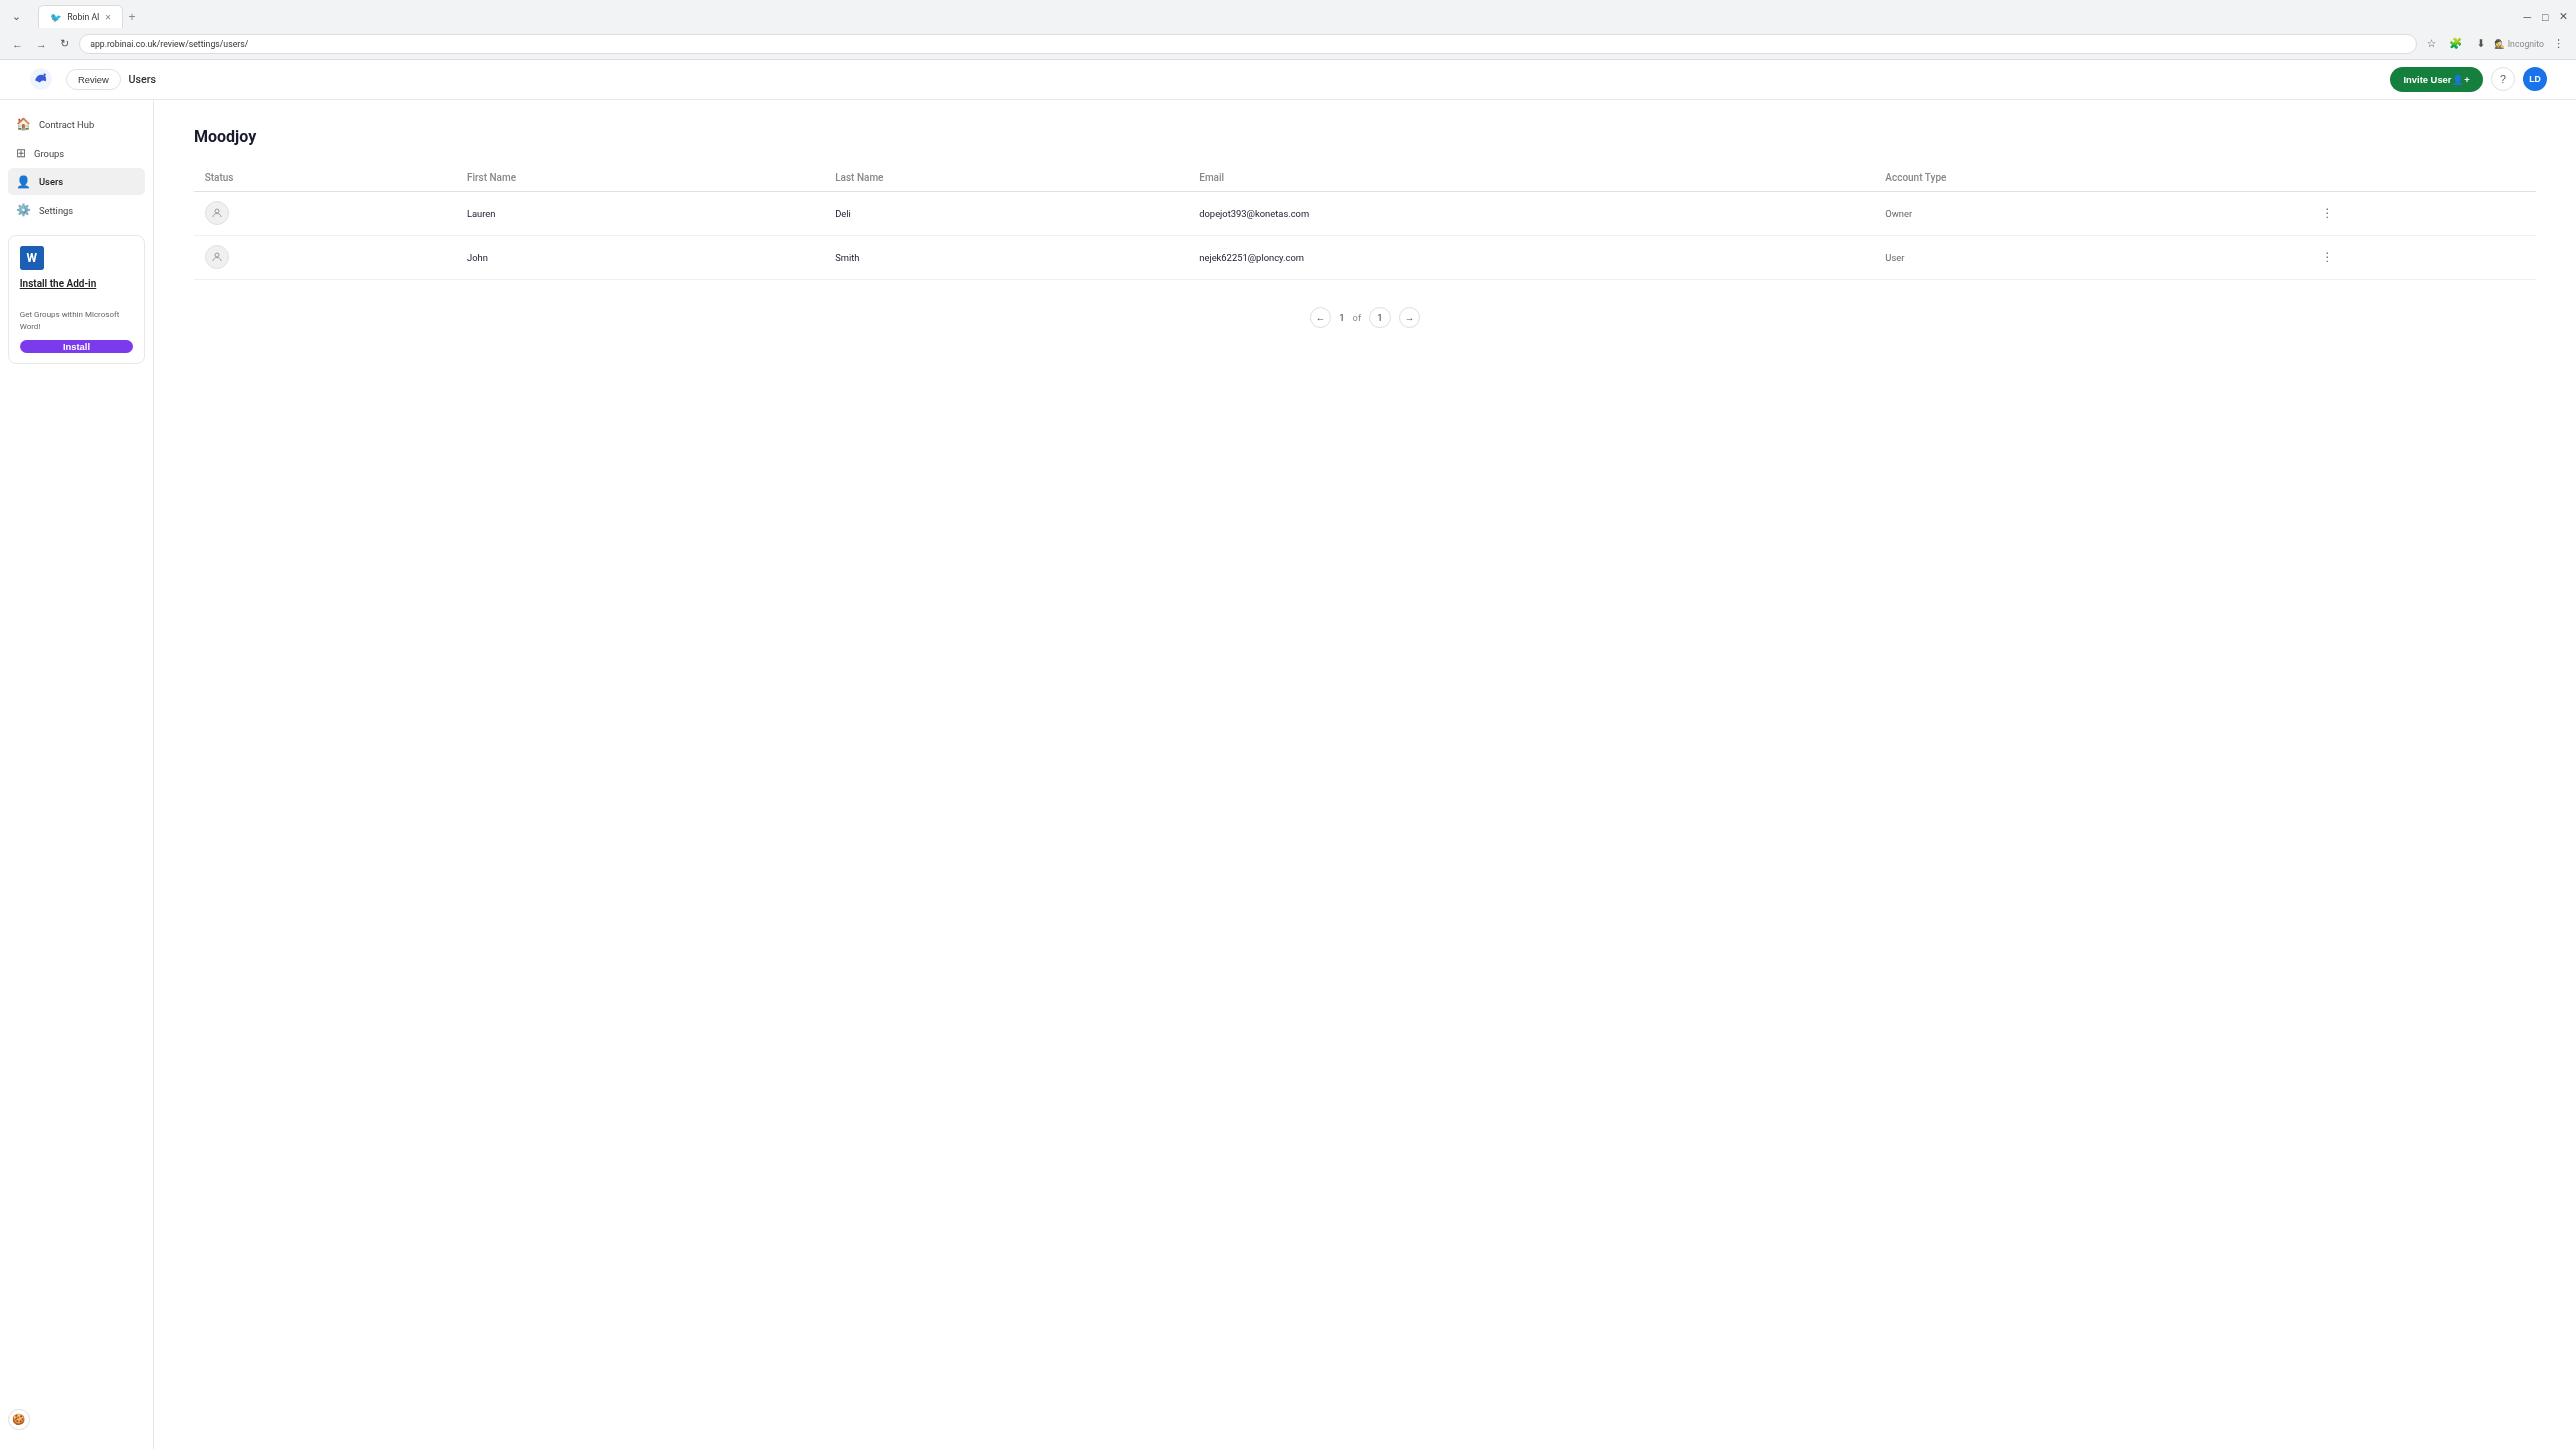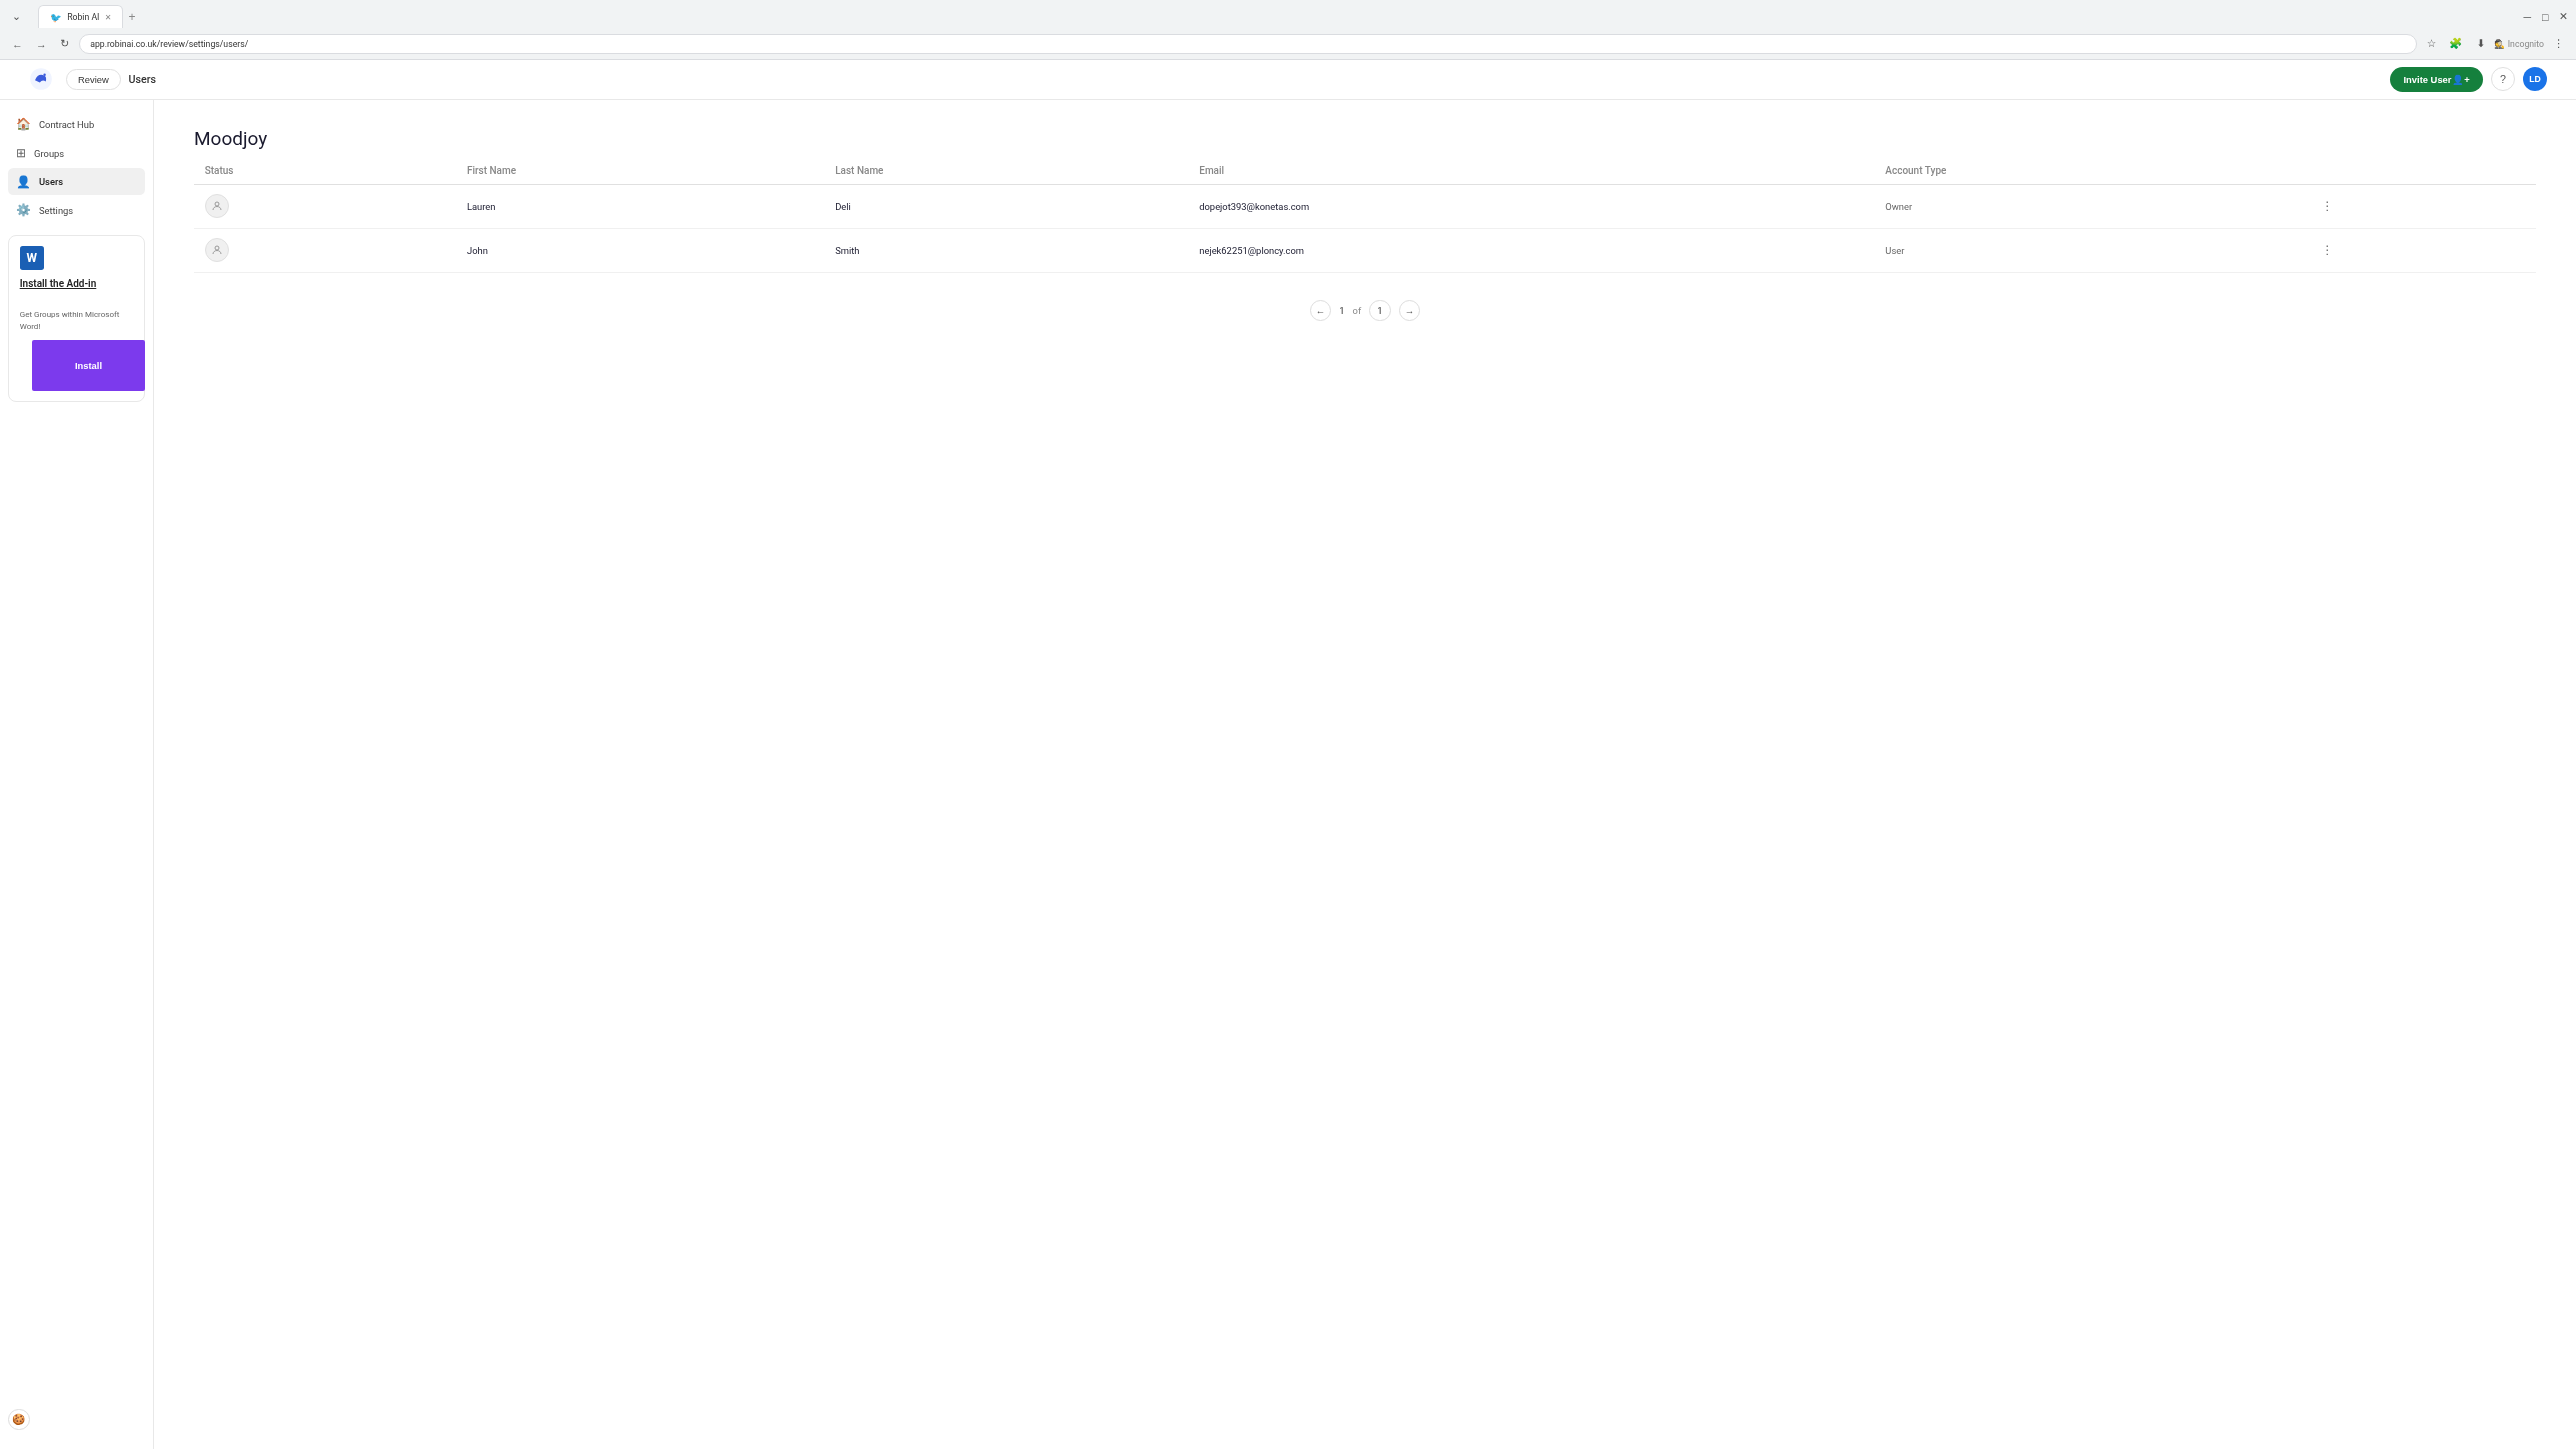--- a/index.html
+++ b/index.html
@@ -45,25 +45,25 @@
     .sidebar-nav { display: flex; flex-direction: column; gap: 1.3px; padding: 0 8px; }
     .sidebar-item { display: flex; align-items: center; gap: 8px; padding: 6.7px 8px; border-radius: 5.4px; cursor: pointer; color: #444; font-size: 9.4px; }
     .sidebar-item.active { background: #f0f0f0; font-weight: 500; color: #222; }
     .sidebar-icon { font-size: 12px; color: #666; }
 
     
     .addin-banner { margin: 10.7px 8px; border: 0.7px solid #e8e8e8; border-radius: 8px; padding: 10.7px; background: #fff; }
     .addin-word-icon { width: 24px; height: 24px; background: #1a5fb4; border-radius: 2.7px; display: flex; align-items: center; justify-content: center; color: #fff; font-weight: bold; font-size: 12px; margin-bottom: 8px; }
     .addin-title { font-size: 10px; font-weight: 600; color: #222; margin-bottom: 20px; text-decoration: underline; }
     .addin-desc { font-size: 8px; color: #666; margin-bottom: 8px; line-height: 1.4; }
-    .addin-install-btn { width: 100%; background: #7c3aed; color: #fff; border: none; border-radius: 2px; padding: 20px; font-size: 9.4px; font-weight: 600; cursor: pointer; margin-left: 12px; }
+    .addin-install-btn { width: 100%; background: #7c3aed; color: #fff; border: none; border-radius: 10px; padding: 1px; font-size: 9.4px; font-weight: 600; cursor: pointer; }
 
     
     .content-area { flex: 1; padding: 27px 40px; overflow-y: auto; background: #fff; }
-    .org-title { font-size: 19px; font-weight: 400; color: #1a1a2e; margin-bottom: 7px; }
+    .org-title { font-size: 16px; font-weight: 700; color: #1a1a2e; margin-bottom: 18px; }
 
     
     .users-table { width: 100%; border-collapse: collapse; }
     .users-table th { text-align: left; padding: 8px 10.7px; color: #888; font-size: 10px; font-weight: 500; border-bottom: 1.3px solid #e0e0e0; }
     .users-table td { padding: 9.4px 10.7px; border-bottom: 0.7px solid #f0f0f0; vertical-align: middle; }
 
     .user-avatar { width: 24px; height: 24px; border-radius: 50%; background: #f0f0f0; border: 1.3px solid #e0e0e0; display: flex; align-items: center; justify-content: center; color: #999; font-size: 12px; }
     .user-avatar.pending { background: #fce8e8; border-color: #f5c0c0; color: #e88; }
     .account-type { color: #666; font-size: 9.4px; }
 

